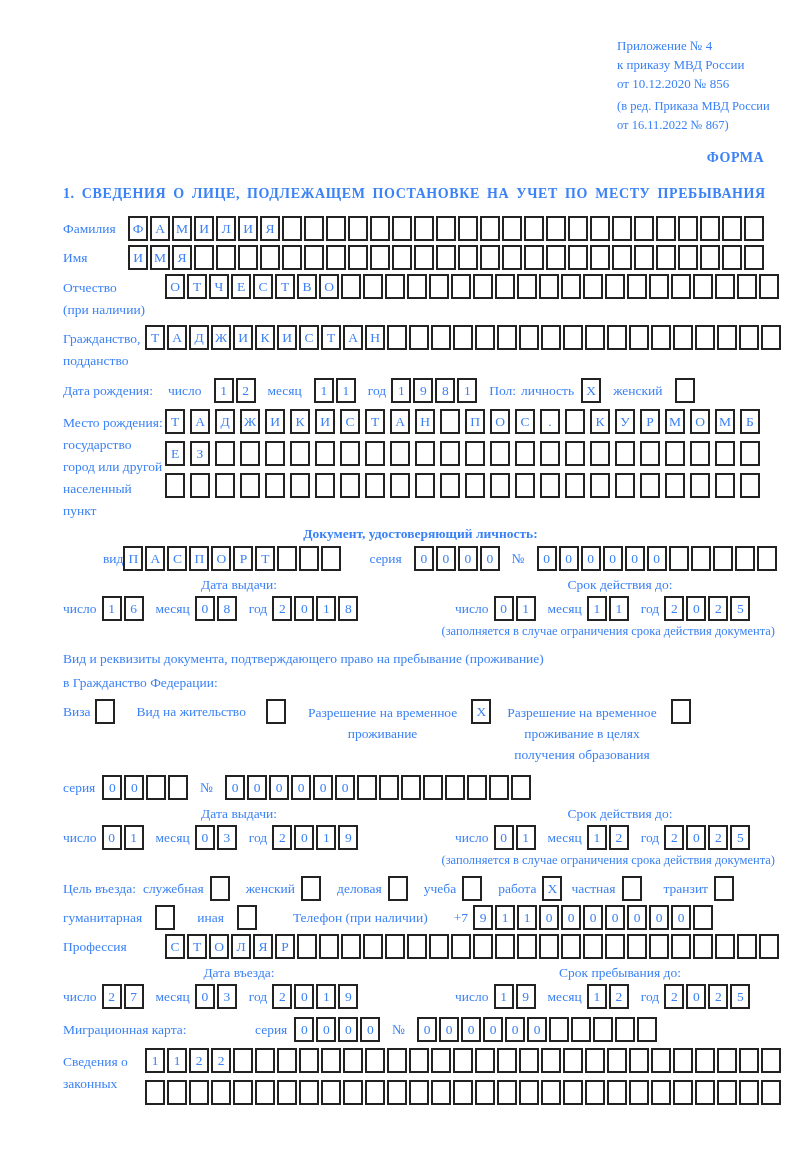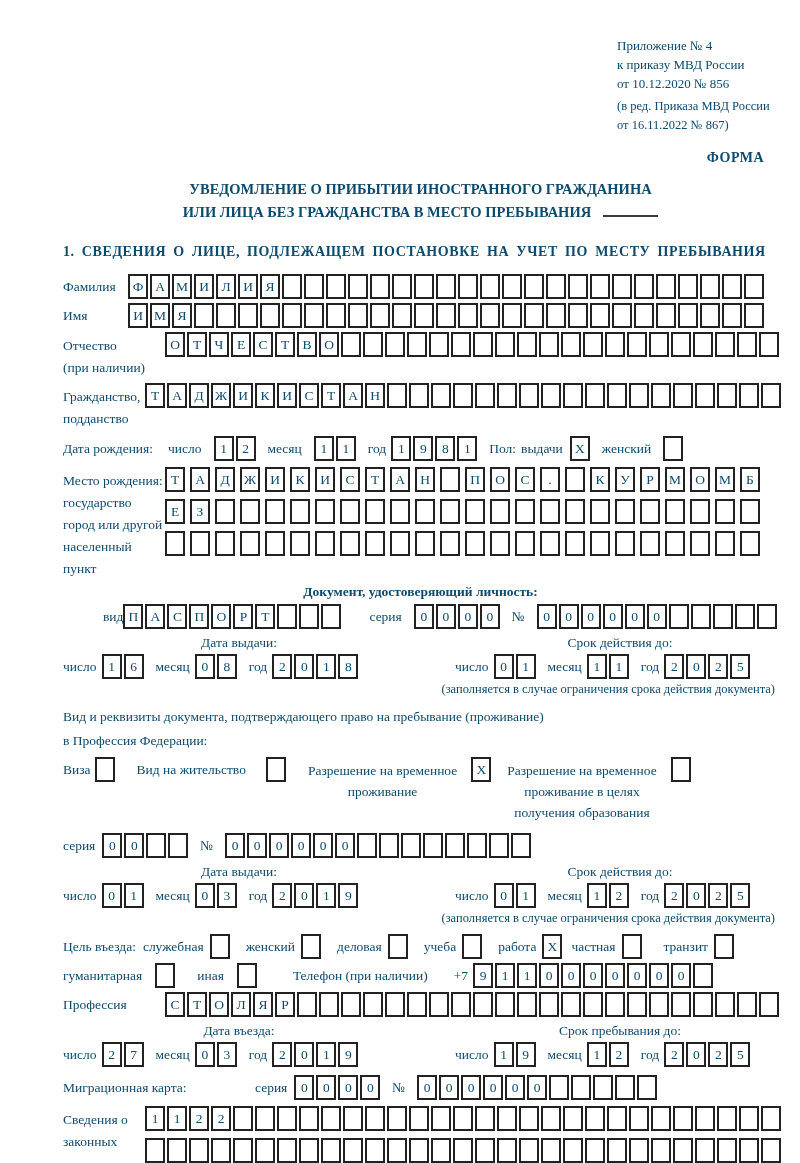--- a/index.html
+++ b/index.html
@@ -1,19 +1,19 @@
 <!DOCTYPE html>
 <html><head>
 <meta charset="utf-8">
 <style>
   html,body { margin:0; padding:0; background:#fff; }
   .page {
     position:relative;
     width:800px; height:1163px;
-    background:#fff; color:#0c4a6e;
+    background:#fff; color:#3b82f6;
     font-family:"Liberation Serif", serif;
     overflow:hidden;
     box-sizing:border-box;
     padding:36px 22px 0 63px;
   }
   .appendix { margin-left:554px; font-size:13px; line-height:19px; }
   .appendix .amend { font-size:12.5px; }
   .appendix .amend.first { margin-top:4px; }
   .forma { margin-top:15px; text-align:right; padding-right:14px; font-weight:bold; font-size:14px; letter-spacing:0.5px; }
   .title { margin-top:12px; text-align:center; font-weight:bold; font-size:14.5px; line-height:23px; }
@@ -67,24 +67,20 @@
   <div class="appendix">
     <div>Приложение № 4</div>
     <div>к приказу МВД России</div>
     <div>от 10.12.2020 № 856</div>
     <div class="amend first">(в ред. Приказа МВД России</div>
     <div class="amend">от 16.11.2022 № 867)</div>
   </div>
 
   <div class="forma">ФОРМА</div>
 
-  <div class="title">
-    <div>УВЕДОМЛЕНИЕ О ПРИБЫТИИ ИНОСТРАННОГО ГРАЖДАНИНА</div>
-    <div><span>ИЛИ ЛИЦА БЕЗ ГРАЖДАНСТВА В МЕСТО ПРЕБЫВАНИЯ</span><span class="blank-line"></span></div>
-  </div>
 
   <div class="sect">1. СВЕДЕНИЯ О ЛИЦЕ, ПОДЛЕЖАЩЕМ ПОСТАНОВКЕ НА УЧЕТ ПО МЕСТУ ПРЕБЫВАНИЯ</div>
 
   <div class="frow">
     <div class="lbl w65">Фамилия</div>
     <div class="cells">
         <span class="cell">Ф</span>
         <span class="cell">А</span>
         <span class="cell">М</span>
         <span class="cell">И</span>
@@ -239,21 +235,21 @@
         <span class="cell">1</span>
       </div>
     <span class="dlbl">год</span>
     <div class="cells">
         <span class="cell">1</span>
         <span class="cell">9</span>
         <span class="cell">8</span>
         <span class="cell">1</span>
       </div>
     <span class="dlbl">Пол:</span>
-    <span class="lbl">выдачи</span>
+    <span class="lbl">личность</span>
     <div class="cells g0">
         <span class="cell">X</span>
       </div>
     <span class="dlbl">женский</span>
     <div class="cells g0">
         <span class="cell"></span>
       </div>
   </div>
 
   <div class="frow mt6">
@@ -427,21 +423,21 @@
             <span class="cell">2</span>
             <span class="cell">5</span>
           </div>
       </div>
     </div>
   </div>
   <div class="note">(заполняется в случае ограничения срока действия документа)</div>
 
   <div class="intro">
     <div>Вид и реквизиты документа, подтверждающего право на пребывание (проживание)</div>
-    <div>в Профессия Федерации:</div>
+    <div>в Гражданство Федерации:</div>
   </div>
 
   <div class="frow opts">
     <span class="lbl">Виза</span>
     <div class="cells" style="margin-left:4px;">
         <span class="cell"></span>
       </div>
     <span class="lbl g2">Вид на жительство</span>
     <div class="cells g2">
         <span class="cell"></span>

